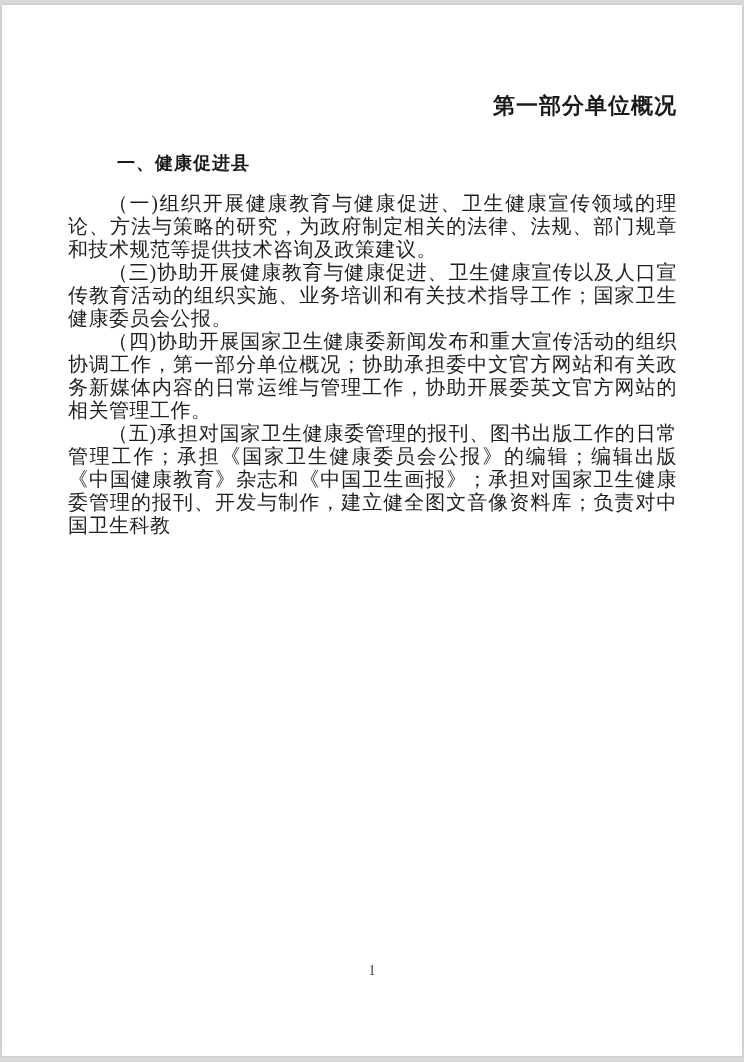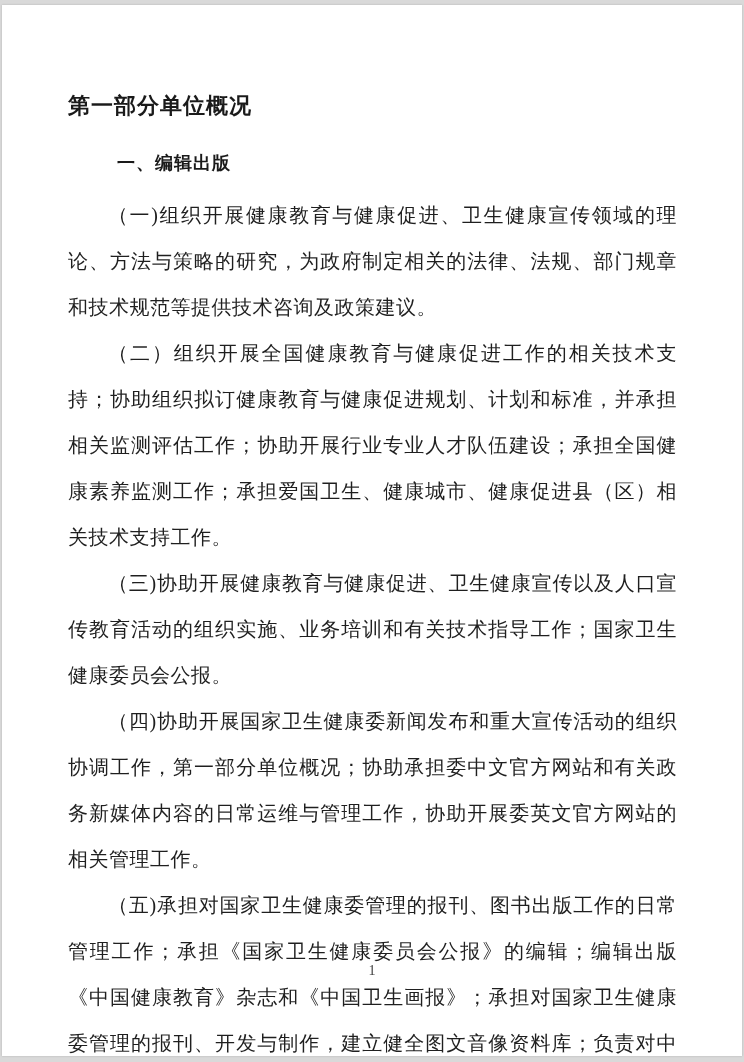--- a/index.html
+++ b/index.html
@@ -23,21 +23,21 @@
     left: 2px;
     right: 2px;
     bottom: 6px;
     background: #ffffff;
     box-shadow: 0 0 2px rgba(0,0,0,0.18);
     box-sizing: border-box;
     padding: 0 65px 0 66px;
   }
   .doc-title {
     margin: 86px 0 0 0;
-    text-align: left;
+    text-align: right;
     font-family: "Liberation Sans", sans-serif;
     font-weight: bold;
     font-size: 22px;
     line-height: 30px;
     letter-spacing: 1px;
     color: #1a1a1a;
   }
   .section-heading {
     margin: 27px 0 0 0;
     padding-left: 49px;
@@ -48,21 +48,21 @@
     letter-spacing: 1px;
     color: #1a1a1a;
   }
   .body-text {
     margin-top: 14px;
   }
   .para {
     margin: 0;
     font-family: "Liberation Serif", serif;
     font-size: 20px;
-    line-height: 46px;
+    line-height: 23px;
     letter-spacing: 0.5px;
     text-align: justify;
     text-justify: inter-ideograph;
     text-indent: 2em;
     color: #1f1f1f;
   }
   .page-number {
     position: absolute;
     left: 0;
     right: 0;
@@ -74,25 +74,24 @@
   }
 </style>
 </head>
 <body>
 
 <div class="viewer">
   <div class="page">
 
     <h1 class="doc-title">第一部分单位概况</h1>
 
-    <h2 class="section-heading">一、编辑出版</h2>
+    <h2 class="section-heading">一、健康促进县</h2>
 
     <div class="body-text">
       <p class="para">（一)组织开展健康教育与健康促进、卫生健康宣传领域的理论、方法与策略的研究，为政府制定相关的法律、法规、部门规章和技术规范等提供技术咨询及政策建议。</p>
-      <p class="para">（二）组织开展全国健康教育与健康促进工作的相关技术支持；协助组织拟订健康教育与健康促进规划、计划和标准，并承担相关监测评估工作；协助开展行业专业人才队伍建设；承担全国健康素养监测工作；承担爱国卫生、健康城市、健康促进县（区）相关技术支持工作。</p>
       <p class="para">（三)协助开展健康教育与健康促进、卫生健康宣传以及人口宣传教育活动的组织实施、业务培训和有关技术指导工作；国家卫生健康委员会公报。</p>
       <p class="para">（四)协助开展国家卫生健康委新闻发布和重大宣传活动的组织协调工作，第一部分单位概况；协助承担委中文官方网站和有关政务新媒体内容的日常运维与管理工作，协助开展委英文官方网站的相关管理工作。</p>
       <p class="para">（五)承担对国家卫生健康委管理的报刊、图书出版工作的日常管理工作；承担《国家卫生健康委员会公报》的编辑；编辑出版《中国健康教育》杂志和《中国卫生画报》；承担对国家卫生健康委管理的报刊、开发与制作，建立健全图文音像资料库；负责对中国卫生科教</p>
     </div>
 
     <div class="page-number">1</div>
 
   </div>
 </div>
 

